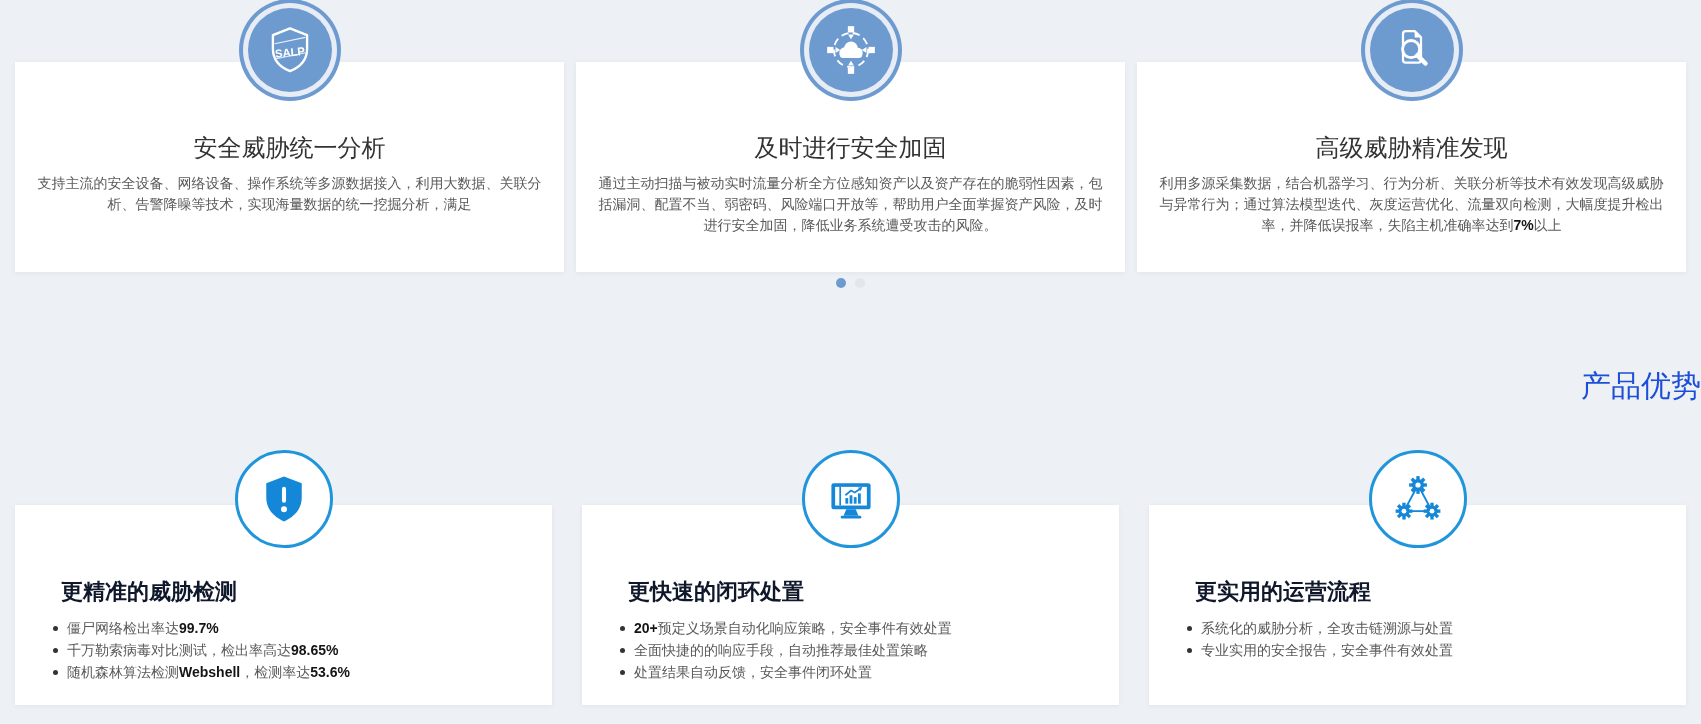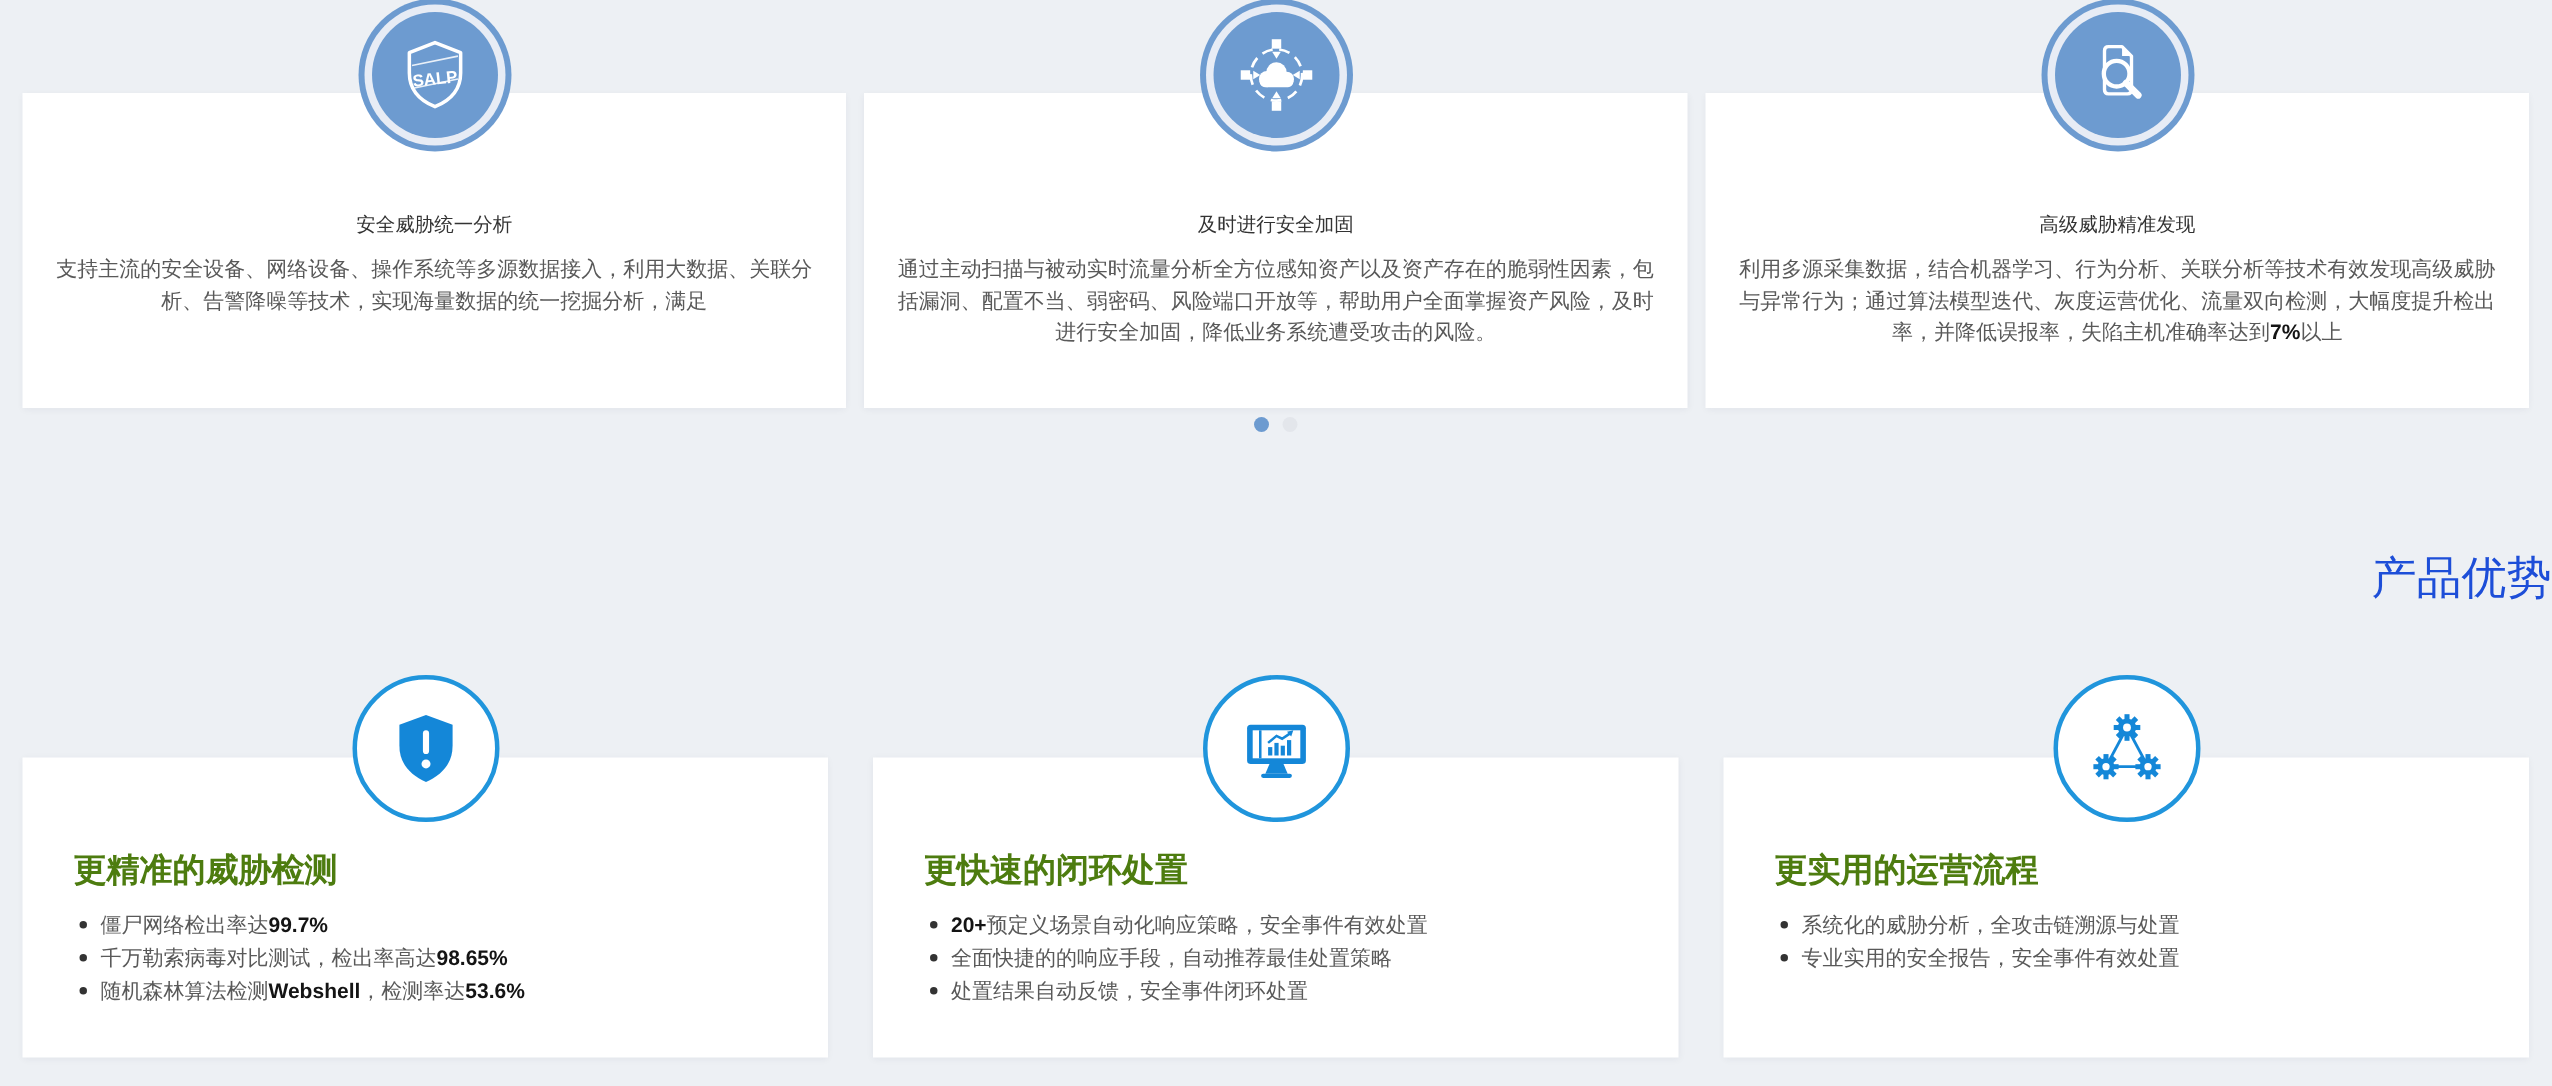--- a/index.html
+++ b/index.html
@@ -26,40 +26,40 @@
   .badge-top {
     top:-54px; width:84px; height:84px; background:#6d9bd0;
     box-shadow:0 0 0 5px #e7ecf5, 0 0 0 9px #6d9bd0;
   }
   .badge-bottom {
     top:-55px; width:98px; height:98px; background:#fff;
     border:3px solid #2095dc;
   }
 
   .feature-title {
-    margin:10px; text-align:center; font-size:13px; font-weight:500;
+    margin:0; text-align:center; font-size:24px; font-weight:500;
     color:#333; line-height:1.3;
   }
   .feature-desc {
     margin:10px 0 0; font-size:14px; line-height:21px; color:#595959;
     text-align:center;
   }
   .feature-desc b, .adv-list b { color:#141414; font-weight:700; }
 
   .dots { display:flex; justify-content:center; gap:9px; padding-top:6px; }
   .dot { width:10px; height:10px; border-radius:50%; border:none; padding:0;
          background:#e3e6eb; cursor:pointer; }
   .dot.active { background:#6d9bd0; }
 
   .section-heading {
     margin:78px 0 0; text-align:right; font-size:30px; font-weight:400;
     color:#1d4ed8; line-height:40px;
   }
 
-  .adv-title { margin:0; font-size:22px; font-weight:600; color:#4d7c0f; line-height:26px; }
+  .adv-title { margin:12px; font-size:22px; font-weight:600; color:#0f172a; line-height:26px; }
   .adv-list { margin:12px 0 0; padding:0; list-style:none; }
   .adv-list li {
     position:relative; padding-left:18px; font-size:14px; line-height:22px;
     color:#595959;
   }
   .adv-list li::before {
     content:""; position:absolute; left:4px; top:8.5px; width:5px; height:5px;
     border-radius:50%; background:#333;
   }
 </style>

